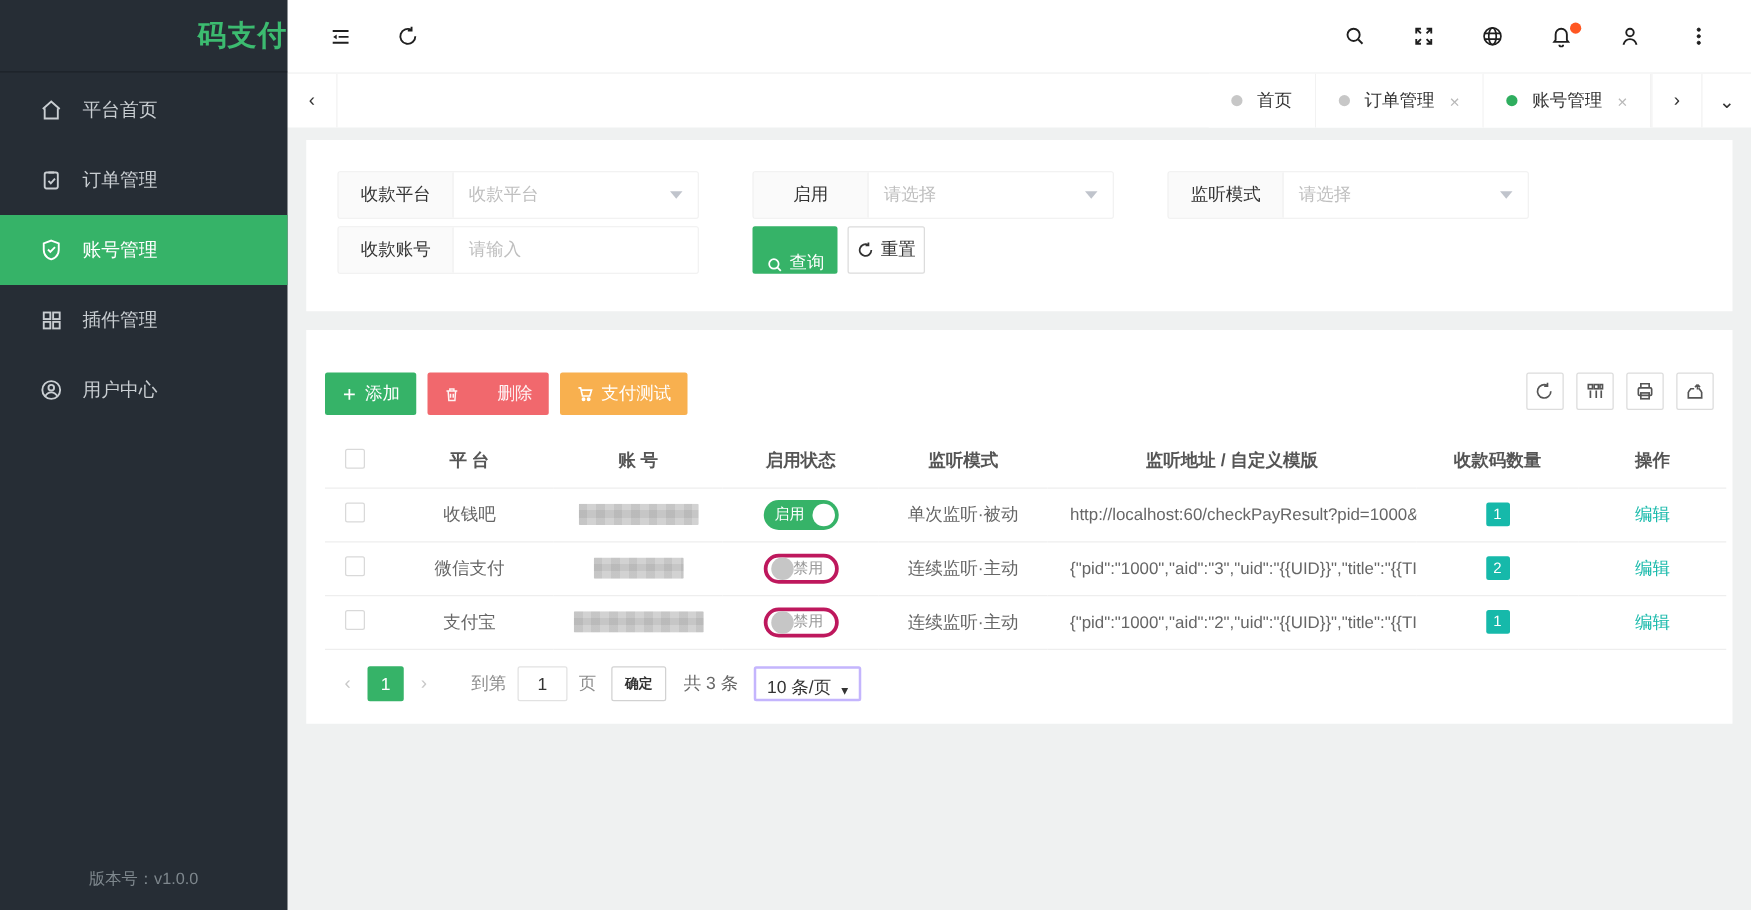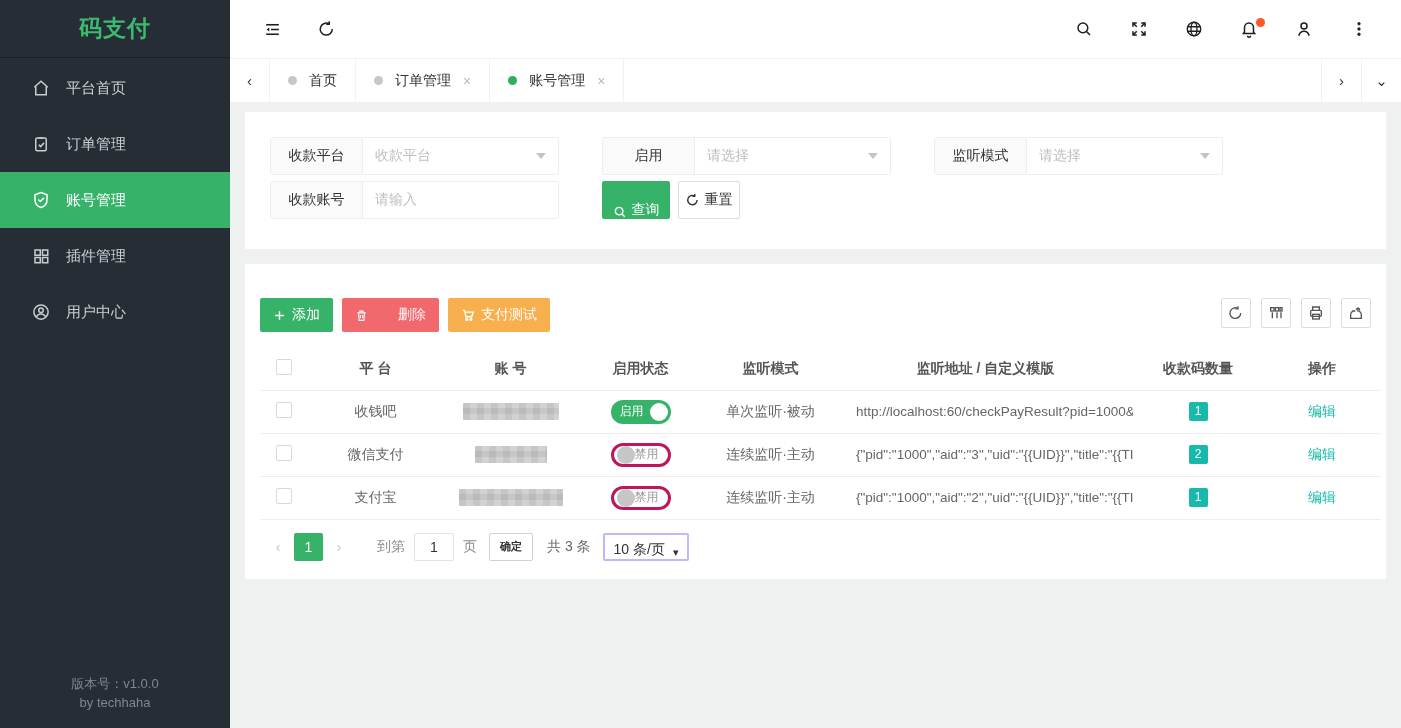--- a/index.html
+++ b/index.html
@@ -1,20 +1,20 @@
 <!DOCTYPE html>
 <html><head>
 <meta charset="utf-8">
 <style>
   * { margin:0; padding:0; box-sizing:border-box; }
   html,body { width:1401px; height:728px; font-family:"Liberation Sans","DejaVu Sans",sans-serif; background:#eff1f1; overflow:hidden; }
 
   
   .sidebar { position:absolute; left:0; top:0; width:230px; height:728px; background:#262d35; z-index:5; }
-  .logo { height:58px; display:flex; align-items:center; justify-content:center; border-bottom:1px solid rgba(0,0,0,.25); }
+  .logo { height:58px; display:flex; align-items:center; justify-content:flex-end; border-bottom:1px solid rgba(0,0,0,.25); }
   .logo-text { color:#3cbb70; font-size:23px; font-weight:bold; letter-spacing:1px; }
   .nav { padding-top:2px; }
   .nav-item { height:56px; display:flex; align-items:center; padding-left:32px; color:#c9ced2; font-size:15px; cursor:pointer; }
   .nav-item .nicon { width:18px; height:18px; margin-right:16px; display:inline-flex; align-items:center; justify-content:center; }
   .nav-item .nicon svg { stroke:#c9ced2; }
   .nav-item.active { background:#36b368; color:#fff; }
   .nav-item.active .nicon svg { stroke:#fff; }
   .version { position:absolute; bottom:16px; width:100%; text-align:center; color:#7e878d; font-size:13px; line-height:19px; }
 
   
@@ -28,21 +28,21 @@
   .spacer { flex:1; }
   .right-icons .hicon { margin-left:15px; }
   .right-icons { display:flex; align-items:center; }
   .bell-dot { position:absolute; top:9px; right:4px; width:9px; height:9px; border-radius:50%; background:#ff5722; }
 
   
   .tabbar { height:44px; background:#fff; border-top:1px solid #f2f2f2; display:flex; align-items:stretch; }
   .tab-nav-btn { width:40px; display:flex; align-items:center; justify-content:center; color:#333; font-size:15px; cursor:pointer; }
   .tab-nav-btn.left { border-right:1px solid #f2f2f2; }
   .tab-nav-btn.right { border-left:1px solid #f2f2f2; }
-  .tabs { display:flex; flex:1; }
+  .tabs { display:flex; flex:1;justify-content:flex-end; }
   .tab { display:flex; align-items:center; padding:0 18px; border-right:1px solid #f2f2f2; font-size:14px; color:#333; cursor:pointer; background:#fff; }
   .tab .dot { width:9px; height:9px; border-radius:50%; background:#c7c7c7; margin-right:12px; }
   .tab.active .dot { background:#2fae5f; }
   .tab .close { margin-left:12px; color:#b9b9b9; font-size:14px; cursor:pointer; }
 
   
   .filter-card { margin:10px 15px 0 15px; background:#fff; padding:25px 25px 30px 25px; }
   .frow { display:flex; align-items:center; }
   .frow + .frow { margin-top:6px; }
   .fgroup { display:flex; width:289px; margin-right:43px; border:1px solid #eee; border-radius:2px; height:38px; }
@@ -152,21 +152,20 @@
             <circle cx="12" cy="12" r="9.5"></circle>
             <circle cx="12" cy="9.5" r="3"></circle>
             <path d="M5.5 19 C7 15.5 10 14.5 12 14.5 C14 14.5 17 15.5 18.5 19"></path>
           </svg>
       </span>
       <span>用户中心</span>
     </div>
   </div>
   <div class="version">
     <div>版本号：v1.0.0</div>
-    <div>by techhaha</div>
   </div>
 </div>
 
 <div class="main">
 
   <div class="header">
     <div class="hicon">
       <svg width="19" height="19" viewBox="0 0 24 24" fill="none" stroke-width="2">
           <path d="M4 6 h16"></path>
           <path d="M10 12 h10"></path>

